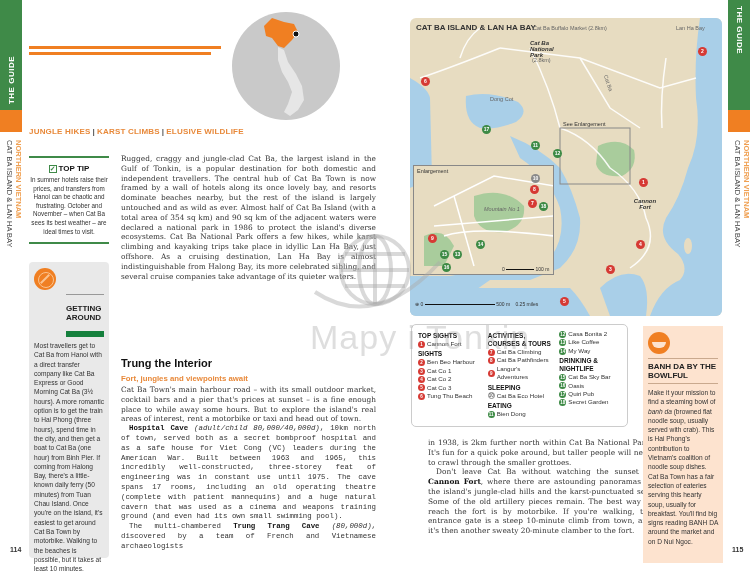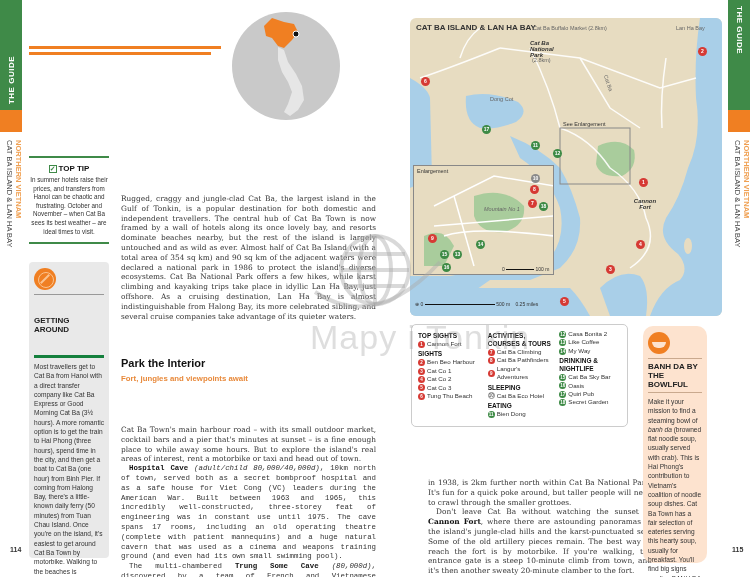--- a/index.html
+++ b/index.html
@@ -41,27 +41,27 @@
   .top-tip { position: absolute; left: 29px; top: 156px; width: 80px; border-top: 2px solid #3f8a48; border-bottom: 2px solid #3f8a48; padding: 6px 0 6px 0; text-align: center; }
   .top-tip .tip-head { font-size: 8px; font-weight: bold; color: #111; display: flex; align-items: center; justify-content: center; gap: 2px; margin-bottom: 3px; }
   .top-tip .check { display: inline-block; width: 8px; height: 8px; border: 1px solid #3f8a48; color: #3f8a48; font-size: 7px; line-height: 6px; text-align: center; }
   .top-tip p { font-size: 6.3px; line-height: 8.6px; color: #333; }
 
   
   .getting-around { position: absolute; left: 29px; top: 262px; width: 80px; height: 296px; background: #e9e9e9; border-radius: 4px; padding: 6px 5px; }
   .ga-icon { width: 22px; height: 22px; border-radius: 50%; background: #f07f22; position: relative; margin-bottom: 4px; }
   .ga-icon::after { content: ""; position: absolute; left: 4px; top: 4px; width: 14px; height: 14px; border-radius: 50%; border: 1.5px solid #fbc38f; }
   .ga-icon::before { content: ""; position: absolute; left: 10px; top: 5px; width: 2px; height: 12px; background: #fbc38f; transform: rotate(45deg); }
-  .ga-head { font-size: 8px; font-weight: bold; color: #222; border-top: 1px solid #999; border-bottom: 3px solid #15803d; padding: 21px 0; margin-bottom: 4px; }
+  .ga-head { font-size: 8px; font-weight: bold; color: #222; border-top: 1px solid #999; border-bottom: 6px solid #15803d; padding: 9px 0; margin-bottom: 4px; margin-left: 32px; }
   .ga-body { font-size: 6.6px; line-height: 9.3px; color: #333; }
 
   .page-num { position: absolute; font-size: 7px; font-weight: bold; color: #333; }
 
   
-  .body-text { font-family: "DejaVu Serif", serif; font-size: 7.4px; line-height: 9.8px; color: #333; text-align: justify; margin-top: 40px; }
+  .body-text { font-family: "DejaVu Serif", serif; font-size: 7.4px; line-height: 9.8px; color: #333; text-align: justify; }
   .intro { position: absolute; left: 121px; top: 154px; width: 255px; }
   .section-head { position: absolute; left: 121px; top: 357px; font-size: 11px; font-weight: bold; color: #111; }
   .section-sub { position: absolute; left: 121px; top: 374px; font-size: 7.8px; font-weight: bold; color: #e8893a; }
   .interior { position: absolute; left: 121px; top: 385px; width: 255px; }
   .interior p + p { text-indent: 8px; font-family: Liberation Mono, monospace; }
   .body-text b { font-weight: bold; color: #111; }
   .body-text i { font-style: italic; }
 
   
   .map { position: absolute; left: 410px; top: 18px; width: 312px; height: 298px; background: #e7dcc1; border-radius: 6px; overflow: hidden; }
@@ -82,21 +82,21 @@
   .lg-item { font-size: 6.2px; color: #333; display: flex; align-items: center; gap: 2px; line-height: 8.4px; }
   .lg-dot { width: 7px; height: 7px; border-radius: 50%; color: #fff; font-size: 4.5px; font-weight: bold; text-align: center; line-height: 7px; flex: none; }
   .lg-dot.red { background: #d63a34; }
   .lg-dot.green { background: #3d8a45; }
   .lg-dot.grey { background: #fff; border: 1px solid #888; color: #666; line-height: 5px; }
 
   .right-text { position: absolute; left: 428px; top: 438px; width: 224px; }
   .right-text p + p { text-indent: 8px; }
 
   
-  .banh-da { position: absolute; left: 643px; top: 326px; width: 64px; height: 237px; background: #fde3cf; border-radius: 10px; padding: 6px 5px; }
+  .banh-da { position: absolute; left: 643px; top: 326px; width: 80px; height: 237px; background: #fde3cf; border-radius: 0; padding: 6px 5px; }
   .bd-icon { width: 22px; height: 22px; border-radius: 50%; background: #f07f22; margin-bottom: 4px; position: relative; }
   .bd-icon::after { content: ""; position: absolute; left: 4px; top: 10px; width: 14px; height: 6px; border-radius: 0 0 7px 7px; background: #fde3cf; }
   .bd-head { font-size: 8px; font-weight: bold; color: #222; border-top: 1px solid #c9a98e; border-bottom: 1px solid #c9a98e; padding: 3px 0; line-height: 9px; margin-bottom: 4px; }
   .bd-body { font-size: 6.6px; line-height: 9.3px; color: #333; }
 
   
   .watermark { position: absolute; left: 305px; top: 222px; width: 140px; pointer-events: none; }
   .wm-text { position: absolute; left: 310px; top: 318px; font-size: 34px; color: rgba(160,160,160,0.35); font-family: "Liberation Sans", sans-serif; letter-spacing: 1px; pointer-events: none; white-space: nowrap; }
 </style>
 </head>
@@ -115,20 +115,23 @@
     <span>
         <span class="run-title">CAT BA ISLAND &amp; LAN HA BAY</span> 
         <span class="run-region">NORTHERN VIETNAM</span>
       </span>
   </div>
 
   <div class="title-block">
     <div class="title-rule"></div>
     <div class="title-rule second"></div>
   </div>
+  <div class="tagline">
+    <span>JUNGLE HIKES</span><span class="sep">|</span><span>KARST CLIMBS</span><span class="sep">|</span><span>ELUSIVE WILDLIFE</span>
+  </div>
 
   <div class="globe">
     <svg width="108" height="108" viewBox="0 0 108 108">
       <path d="M46 35 L52 38 L56 50 L64 62 L70 74 L72 88 L66 98 L58 104 L52 100 L56 92 L60 80 L56 70 L50 60 L46 48 Z" fill="#e6e6e6"></path>
       <path d="M32 14 L40 6 L52 10 L62 12 L66 20 L60 28 L52 36 L46 34 L40 26 L34 24 Z" fill="#f07f22"></path>
       <circle cx="64" cy="22" r="3" fill="#111" stroke="#fff" stroke-width="1"></circle>
     </svg>
   </div>
 
   <div class="top-tip">
@@ -142,27 +145,27 @@
   <div class="getting-around">
     <div class="ga-icon"></div>
     <div class="ga-head">GETTING AROUND</div>
     <div class="ga-body">Most travellers get to Cat Ba from Hanoi with a direct transfer company like Cat Ba Express or Good Morning Cat Ba (3½ hours). A more romantic option is to get the train to Hai Phong (three hours), spend time in the city, and then get a boat to Cat Ba (one hour) from Binh Pier. If coming from Halong Bay, there's a little-known daily ferry (50 minutes) from Tuan Chau Island. Once you're on the island, it's easiest to get around Cat Ba Town by motorbike. Walking to the beaches is possible, but it takes at least 10 minutes.</div>
   </div>
 
   <div class="page-num" style="left:10px; top:546px;">114</div>
 
   <div class="body-text intro">Rugged, craggy and jungle-clad Cat Ba, the largest island in the Gulf of Tonkin, is a popular destination for both domestic and independent travellers. The central hub of Cat Ba Town is now framed by a wall of hotels along its once lovely bay, and resorts dominate beaches nearby, but the rest of the island is largely untouched and as wild as ever. Almost half of Cat Ba Island (with a total area of 354 sq km) and 90 sq km of the adjacent waters were declared a national park in 1986 to protect the island's diverse ecosystems. Cat Ba National Park offers a few hikes, while karst climbing and kayaking trips take place in idyllic Lan Ha Bay, just offshore. As a cruising destination, Lan Ha Bay is almost indistinguishable from Halong Bay, its more celebrated sibling, and several cruise companies take advantage of its quieter waters.</div>
 
-  <div class="section-head">Park the Interior</div>
+  <div class="section-head">Trung the Interior</div>
   <div class="section-sub">Fort, jungles and viewpoints await</div>
 
   <div class="body-text interior">
-    <p>Cat Ba Town's main harbour road – with its small outdoor market, cocktail bars and a pier that's minutes at sunset – is a fine enough place to while away some hours. But to explore the island's real areas of interest, rent a motorbike or taxi and head out of town.</p>
+    <p>Cat Ba Town's main harbour road – with its small outdoor market, cocktail bars and a pier that's prices at sunset – is a fine enough place to while away some hours. But to explore the island's real areas of interest, rent a motorbike or taxi and head out of town.</p>
     <p><b>Hospital Cave</b> <i>(adult/child 80,000/40,000d)</i><span>, 10km north of town, served both as a secret bombproof hospital and as a safe house for Viet Cong (VC) leaders during the American War. Built between 1963 and 1965, this incredibly well-constructed, three-storey feat of engineering was in constant use until 1975. The cave spans 17 rooms, including an old operating theatre (complete with patient mannequins) and a huge natural cavern that was used as a cinema and weapons training ground (and even had its own small swimming pool).</span></p>
-    <p><span>The multi-chambered </span><b>Trung Some Cave</b> <i>(80,000d)</i><span>, discovered by a team of French and Vietnamese archaeologists</span></p>
+    <p><span>The multi-chambered </span><b>Trung Trang Cave</b> <i>(80,000d)</i><span>, discovered by a team of French and Vietnamese archaeologists</span></p>
   </div>
 </div>
 
 <div class="page page-right">
   <div class="side-tab right-tab">
     <div class="green"></div>
     <div class="orange"></div>
     <div class="guide-label" style="top:0">
       <span>THE GUIDE</span>
     </div>

